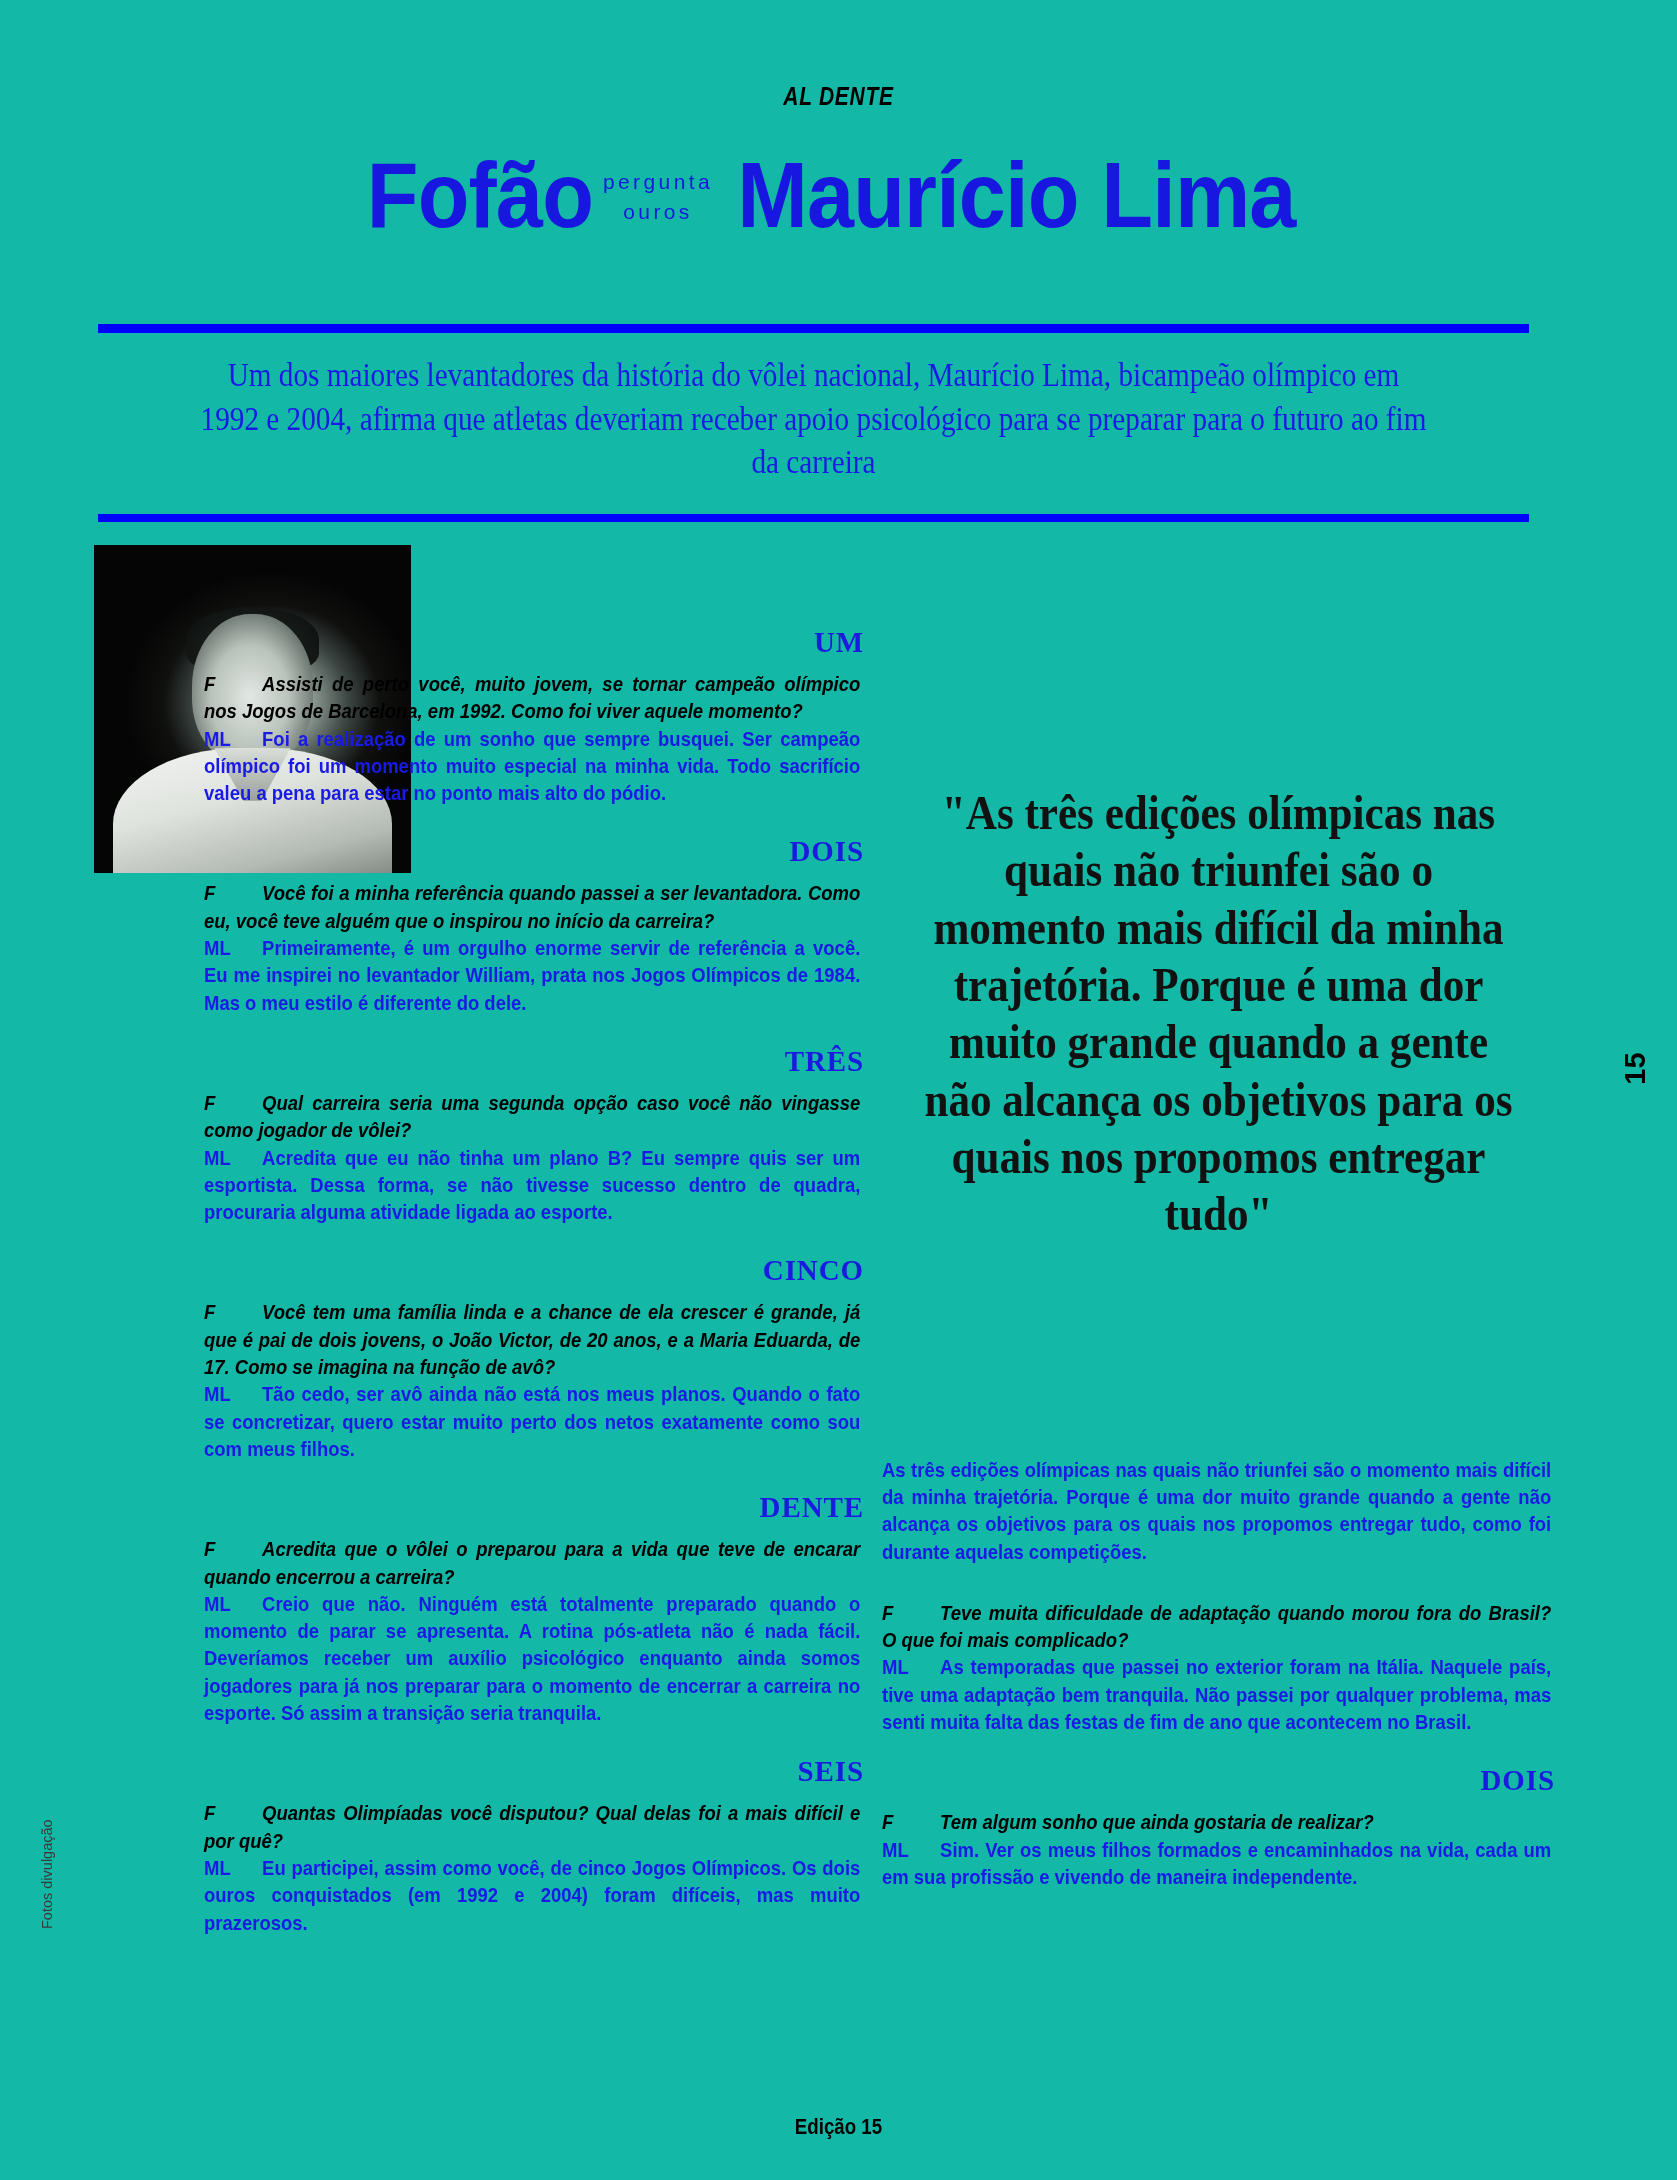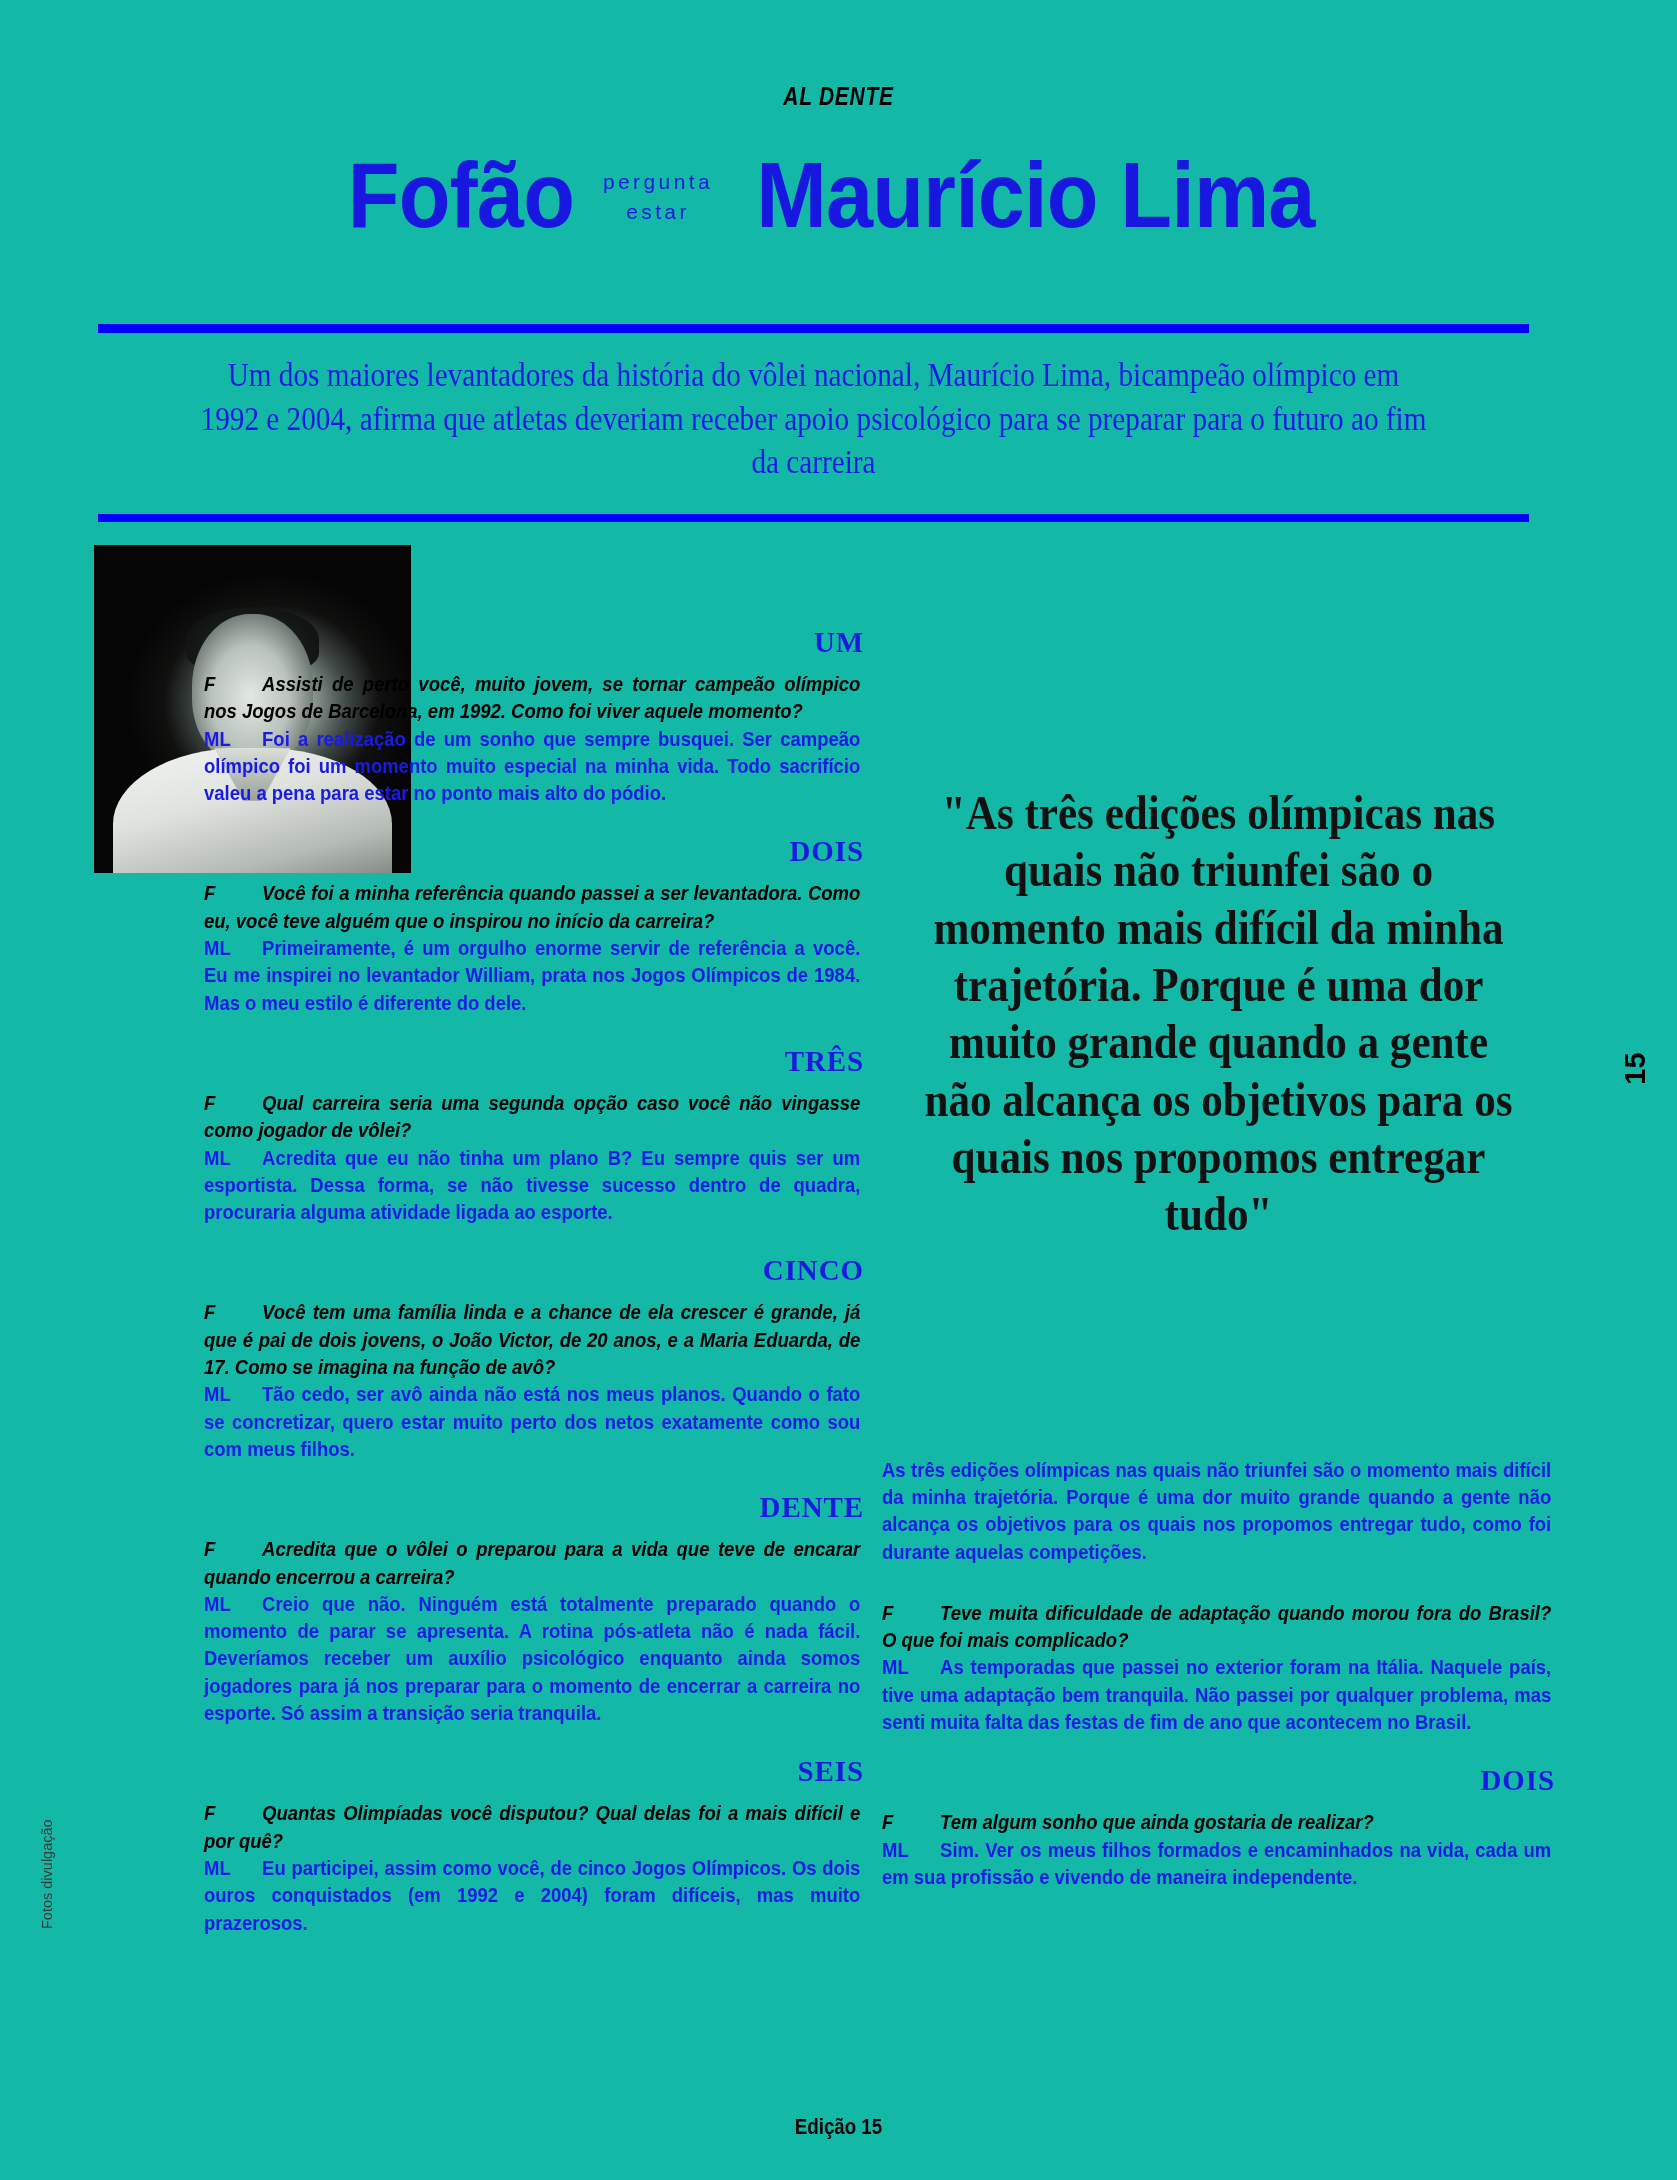--- a/index.html
+++ b/index.html
@@ -36,21 +36,20 @@
   }
 
   .masthead {
     position: absolute;
     top: 149px;
     left: 0;
     width: 1677px;
     display: flex;
     align-items: flex-end;
     justify-content: center;
-    gap: 19px;
     color: #1717e0;
   }
   .masthead .big {
     font-family: "Liberation Sans Narrow", "Liberation Sans", sans-serif;
     font-weight: bold;
     font-size: 92px;
     line-height: 1;
     letter-spacing: -0.9px;
     transform: scaleX(0.92);
     transform-origin: bottom center;
@@ -233,21 +232,21 @@
 <body>
 
 <div class="page">
 
   <div class="kicker">AL DENTE</div>
 
   <div class="masthead">
     <span class="big">Fofão</span>
     <span class="small">
       <span>pergunta</span><br>
-      <span>estar</span>
+      <span>ouros</span>
     </span>
     <span class="big">Maurício Lima</span>
   </div>
 
   <div class="rule rule-top"></div>
   <div class="standfirst">Um dos maiores levantadores da história do vôlei nacional, Maurício Lima, bicampeão olímpico em 1992 e 2004, afirma que atletas deveriam receber apoio psicológico para se preparar para o futuro ao fim da carreira</div>
   <div class="rule rule-bottom"></div>
 
   <div class="photo">
     <div class="hair"></div>

